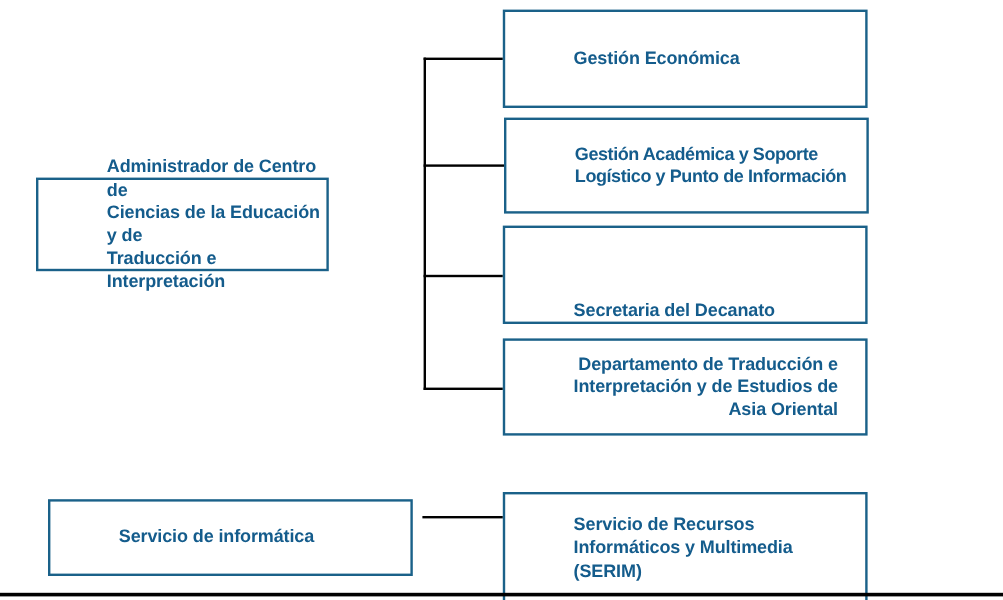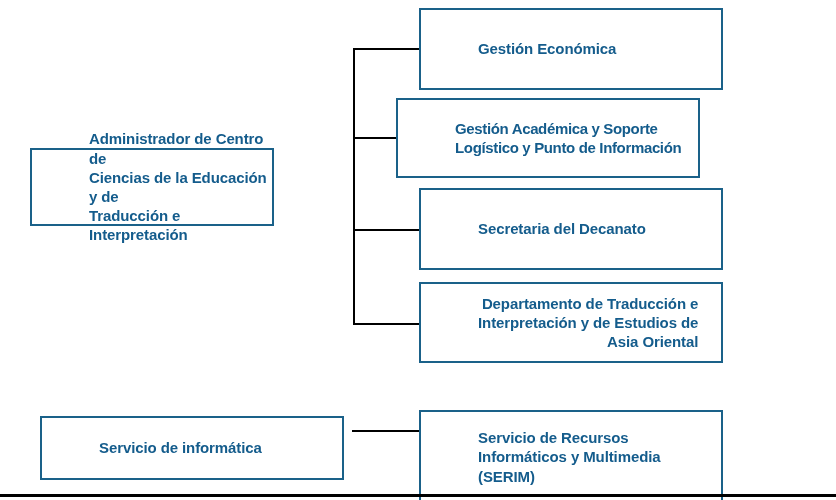--- a/index.html
+++ b/index.html
@@ -64,26 +64,26 @@
   <div class="connector conn-v" style="left:353px; top:48px; height:277px;"></div>
   <div class="connector conn-h" style="left:353px; top:48px; width:68px;"></div>
   <div class="connector conn-h" style="left:353px; top:137px; width:68px;"></div>
   <div class="connector conn-h" style="left:353px; top:229px; width:68px;"></div>
   <div class="connector conn-h" style="left:353px; top:323px; width:68px;"></div>
 
   <div class="node" style="left:419px; top:8px; width:304px; height:82px;">
     <span class="node-label">Gestión Económica</span>
   </div>
 
-  <div class="node" style="left:396px; top:98px; width:304px; height:80px;">
+  <div class="node" style="left:420px; top:98px; width:304px; height:80px;">
     <span class="node-label tight">Gestión Académica y Soporte
 Logístico y Punto de Información</span>
   </div>
 
-  <div class="node" style="left:419px; top:188px; width:304px; height:82px;">
+  <div class="node" style="left:419px; top:188px; width:304px; height:82px;align-items:flex-end;">
     <span class="node-label">Secretaria del Decanato</span>
   </div>
 
   <div class="node" style="left:419px; top:282px; width:304px; height:81px;text-align:right;">
     <span class="node-label">Departamento de Traducción e
 Interpretación y de Estudios de
 Asia Oriental</span>
   </div>
 
   <div class="node" style="left:40px; top:416px; width:304px; height:64px;">

